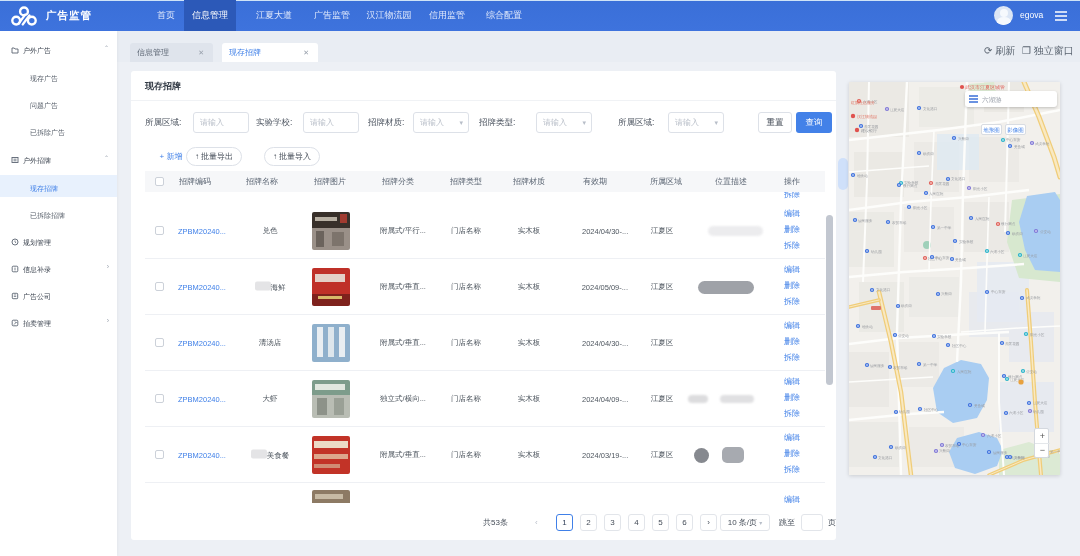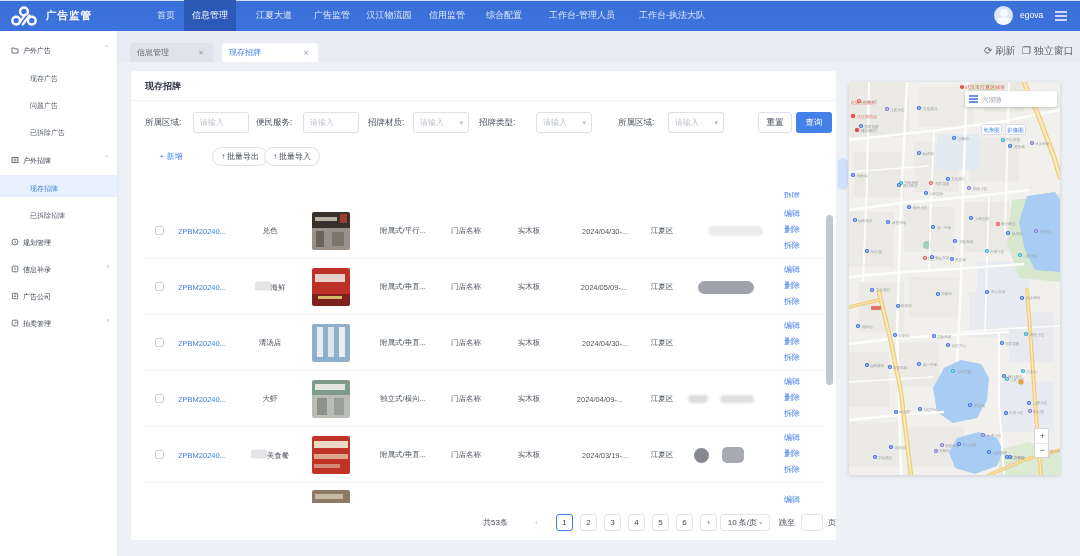--- a/index.html
+++ b/index.html
@@ -58,22 +58,20 @@
     </g>
   </svg>
   <span class="logo">广告监管</span>
   <span class="nav" style="left:148px;width:36px">首页</span>
   <span class="nav on" style="left:184px;width:52px">信息管理</span>
   <span class="nav" style="left:248px;width:52px">江夏大道</span>
   <span class="nav" style="left:306px;width:52px">广告监管</span>
   <span class="nav" style="left:363px;width:52px">汉江物流园</span>
   <span class="nav" style="left:421px;width:52px">信用监管</span>
   <span class="nav" style="left:478px;width:52px">综合配置</span>
-  <span class="nav" style="left:538px;width:88px">工作台-管理人员</span>
-  <span class="nav" style="left:628px;width:88px">工作台-执法大队</span>
   <span style="position:absolute;left:994px;top:6px;width:19px;height:19px;border-radius:50%;background:#dce6f5;overflow:hidden">
     <span style="position:absolute;left:5.5px;top:3px;width:8px;height:8px;border-radius:50%;background:#f6f9fd"></span>
     <span style="position:absolute;left:2.5px;top:11px;width:14px;height:9px;border-radius:50%;background:#f6f9fd"></span>
   </span>
   <span style="position:absolute;left:1020px;top:0;height:31px;line-height:31px;color:#fff;font-size:8.5px">egova</span>
   <svg width="12" height="10" viewBox="0 0 12 10" style="position:absolute;left:1055px;top:11px">
       <path d="M0 1 h12 M0 5 h12 M0 9 h12" stroke="#fff" stroke-width="1.6"></path>
     </svg>
 </div>
 
@@ -113,35 +111,48 @@
           <rect x="1.2" y="1.2" width="5.6" height="5.6" rx="1" fill="none" stroke="#5b6472" stroke-width="0.9"></rect>
           <path d="M3 5.5 L5.5 3 M4 2.5 l1.5 1.5" stroke="#5b6472" stroke-width="0.8"></path>
         </svg></span><span class="stxt" style="margin-left:4px;color:#3a424e">拍卖管理</span><span class="caret" style="font-size:7px">›</span></div>
   </div>
 
 <div class="card">
   <div class="cardtitle">现存招牌</div>
   <div style="position:absolute;left:0;top:29px;width:705px;height:1px;background:#f0f2f5"></div>
   <span class="flabel" style="left:14px">所属区域:</span>
   <span class="finput" style="left:62px">请输入</span>
-  <span class="flabel" style="left:125px">便民服务:</span>
+  <span class="flabel" style="left:125px">实验学校:</span>
   <span class="finput" style="left:172px">请输入</span>
   <span class="flabel" style="left:237px">招牌材质:</span>
   <span class="finput" style="left:282px">请输入<span class="da">▾</span></span>
   <span class="flabel" style="left:348px">招牌类型:</span>
   <span class="finput" style="left:405px">请输入<span class="da">▾</span></span>
   <span class="flabel" style="left:487px">所属区域:</span>
   <span class="finput" style="left:537px">请输入<span class="da">▾</span></span>
   <span class="btn-reset">重置</span>
   <span class="btn-q">查询</span>
 
   <span class="btn-add">+ 新增</span>
-  <span class="btn-exp" style="left:81px;width:56px">↑ 批量导出</span>
+  <span class="btn-exp" style="left:55px;width:56px">↑ 批量导出</span>
   <span class="btn-exp" style="left:133px;width:56px">↑ 批量导入</span>
 
+  <div class="thead">
+    <span class="cb" style="left:10px;top:6px"></span>
+    <span class="th" style="left:17px;width:66px">招牌编码</span>
+    <span class="th" style="left:84px;width:66px">招牌名称</span>
+    <span class="th" style="left:152px;width:66px">招牌图片</span>
+    <span class="th" style="left:220px;width:66px">招牌分类</span>
+    <span class="th" style="left:288px;width:66px">招牌类型</span>
+    <span class="th" style="left:351px;width:66px">招牌材质</span>
+    <span class="th" style="left:423px;width:54px">有效期</span>
+    <span class="th" style="left:488px;width:66px">所属区域</span>
+    <span class="th" style="left:553px;width:66px">位置描述</span>
+    <span class="th" style="left:627px;width:40px">操作</span>
+  </div>
 
   <div class="tclip">
     <span style="position:absolute;left:639px;top:-3px;font-size:8px;color:#4080e8">拆除</span>
     <div class="trow" style="top:11px;height:56px">
 <span class="cb" style="left:10px;top:50%;margin-top:-5px"></span>
 <span class="cell link" style="left:33px;width:64px;text-align:left">ZPBM20240...</span>
 <span class="cell" style="left:90px;width:70px">兑色</span>
 <span class="cellimg" style="left:167px">
           <div style="position:relative;overflow:hidden;width:38px;height:38px;border-radius:2px">
             <div style="position:absolute;left:0;top:0;width:38px;height:16px;background:#38302a"></div>
@@ -170,21 +181,21 @@
           <div style="position:relative;overflow:hidden;width:38px;height:38px;border-radius:2px">
             <div style="position:absolute;left:0;top:0;width:38px;height:26px;background:#bf3028"></div>
             <div style="position:absolute;left:3px;top:6px;width:30px;height:8px;background:#e8e2d8;opacity:.9"></div>
             <div style="position:absolute;left:0;top:26px;width:38px;height:12px;background:#7e221d"></div>
             <div style="position:absolute;left:6px;top:28px;width:24px;height:3px;background:#d8b96a"></div>
           </div>
         </span>
 <span class="cell" style="left:223px;width:70px">附属式/垂直...</span>
 <span class="cell" style="left:291px;width:60px">门店名称</span>
 <span class="cell" style="left:355px;width:58px">实木板</span>
-<span class="cell" style="left:426px;width:66px;text-align:center">2024/05/09-...</span>
+<span class="cell" style="left:417px;width:66px;text-align:right">2024/05/09-...</span>
 <span class="cell" style="left:495px;width:44px">江夏区</span>
 <span style="position:absolute;left:553px;top:50%;margin-top:-6px;width:56px;height:13px;background:#9fa2a8;border-radius:7px"></span>
 <span class="ops" style="top:5px">编辑</span>
 <span class="ops" style="top:21px">删除</span>
 <span class="ops" style="top:37px">拆除</span>
 </div>
       <div class="trow" style="top:123px;height:56px">
 <span class="cb" style="left:10px;top:50%;margin-top:-5px"></span>
 <span class="cell link" style="left:33px;width:64px;text-align:left">ZPBM20240...</span>
 <span class="cell" style="left:90px;width:70px">清汤店</span>
@@ -215,21 +226,21 @@
             <div style="position:absolute;left:0;top:0;width:38px;height:15px;background:#7d9c8b"></div>
             <div style="position:absolute;left:3px;top:4px;width:30px;height:6px;background:#ecefe8;opacity:.9"></div>
             <div style="position:absolute;left:0;top:15px;width:38px;height:23px;background:#b9bdb4"></div>
             <div style="position:absolute;left:5px;top:18px;width:10px;height:17px;background:#8d9289"></div>
             <div style="position:absolute;left:22px;top:18px;width:10px;height:17px;background:#9aa096"></div>
           </div>
         </span>
 <span class="cell" style="left:223px;width:70px">独立式/横向...</span>
 <span class="cell" style="left:291px;width:60px">门店名称</span>
 <span class="cell" style="left:355px;width:58px">实木板</span>
-<span class="cell" style="left:422px;width:66px;text-align:center">2024/04/09-...</span>
+<span class="cell" style="left:437px;width:66px;text-align:left">2024/04/09-...</span>
 <span class="cell" style="left:495px;width:44px">江夏区</span>
 <span style="position:absolute;left:543px;top:50%;margin-top:-4px;width:20px;height:8px;background:#dcdcde;border-radius:4px;filter:blur(1px)"></span>
         <span style="position:absolute;left:575px;top:50%;margin-top:-4px;width:34px;height:8px;background:#e0e0e2;border-radius:4px;filter:blur(1px)"></span>
 <span class="ops" style="top:5px">编辑</span>
 <span class="ops" style="top:21px">删除</span>
 <span class="ops" style="top:37px">拆除</span>
 </div>
       <div class="trow" style="top:235px;height:56px">
 <span class="cb" style="left:10px;top:50%;margin-top:-5px"></span>
 <span class="cell link" style="left:33px;width:64px;text-align:left">ZPBM20240...</span>

